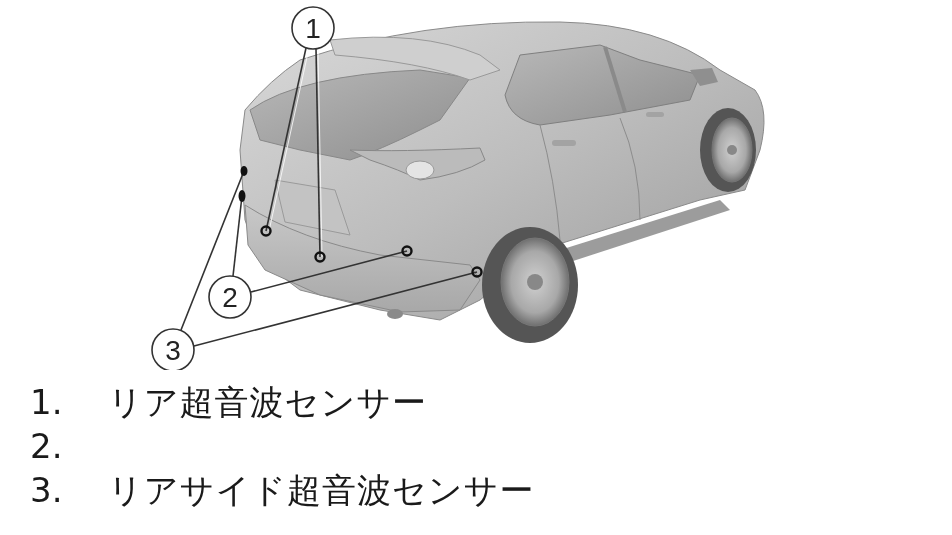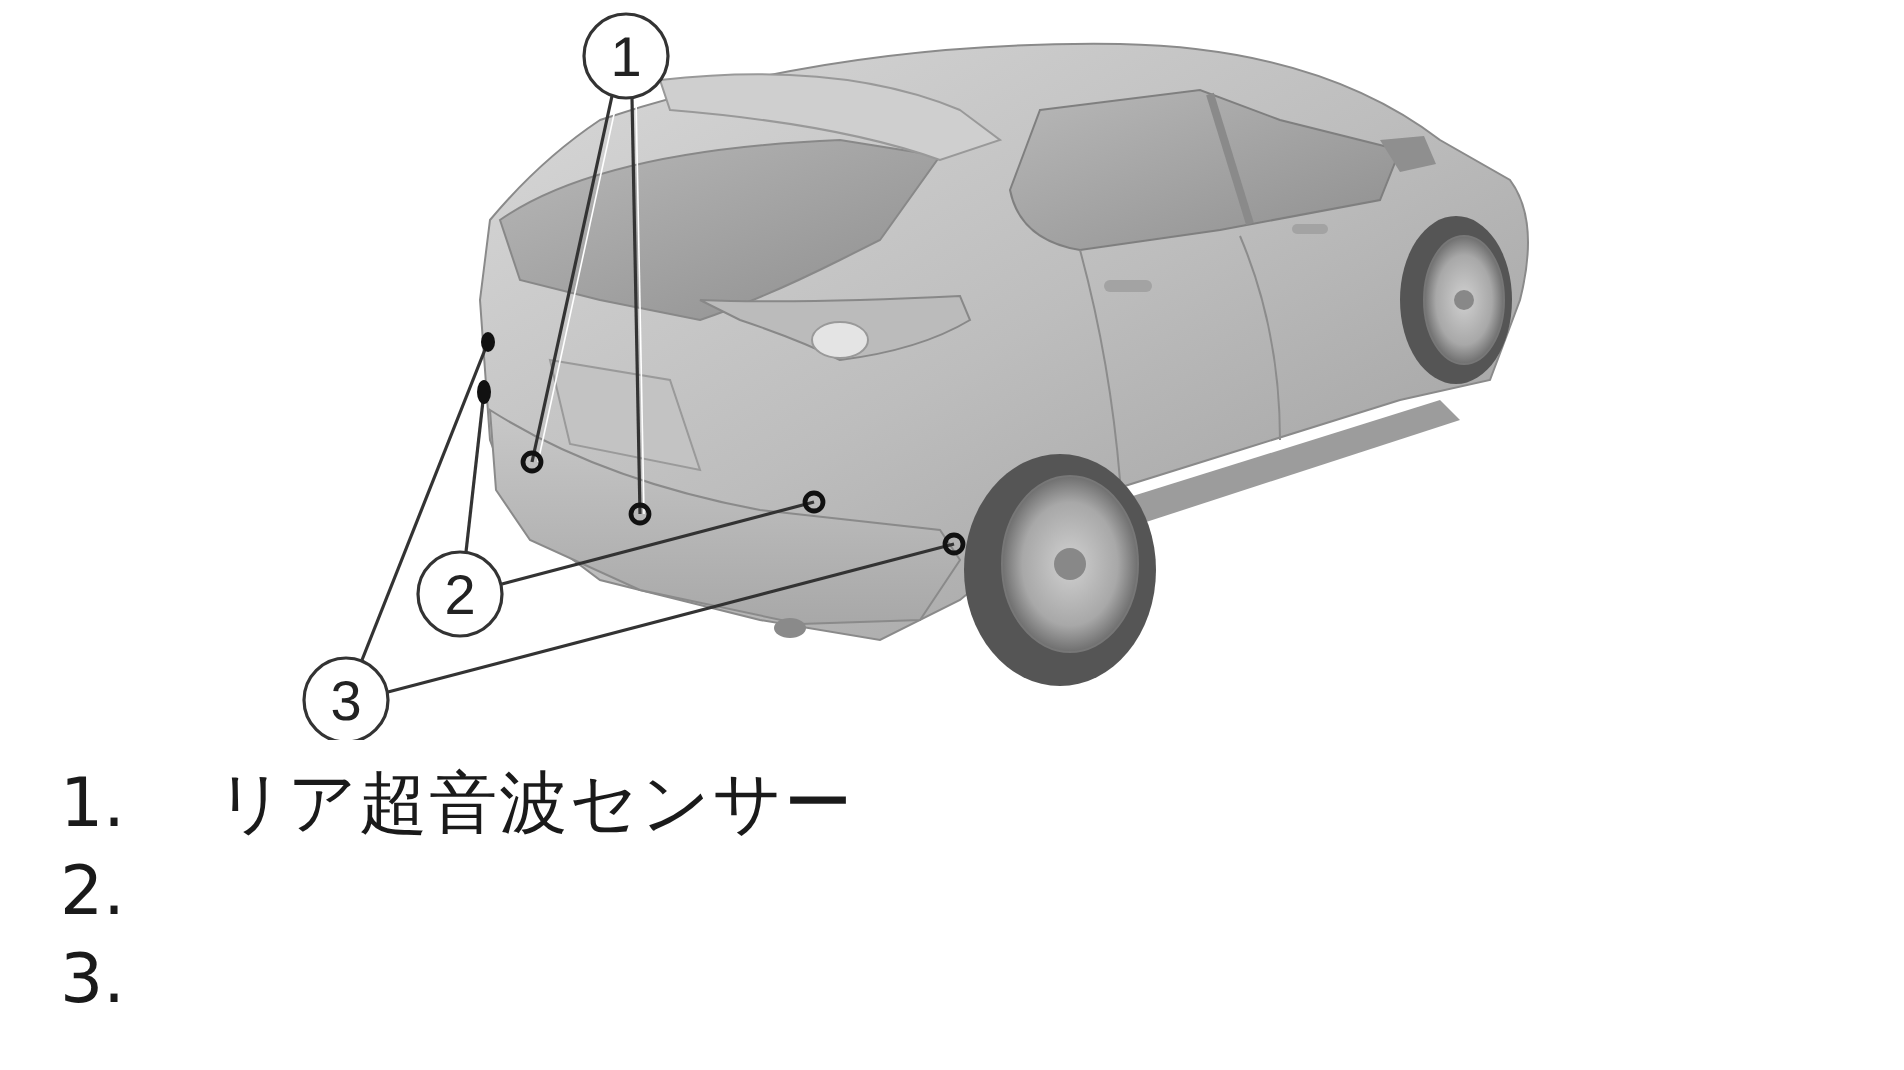--- a/index.html
+++ b/index.html
@@ -118,14 +118,15 @@
 <div class="legend">
   <div class="legend-item">
     <span class="legend-num">1.</span>
     <span class="legend-label">リア超音波センサー</span>
   </div>
   <div class="legend-item">
     <span class="legend-num">2.</span>
   </div>
   <div class="legend-item">
     <span class="legend-num">3.</span>
+    <span class="legend-label">リアサイド超音波センサー</span>
   </div>
 </div>
 
 </body></html>

